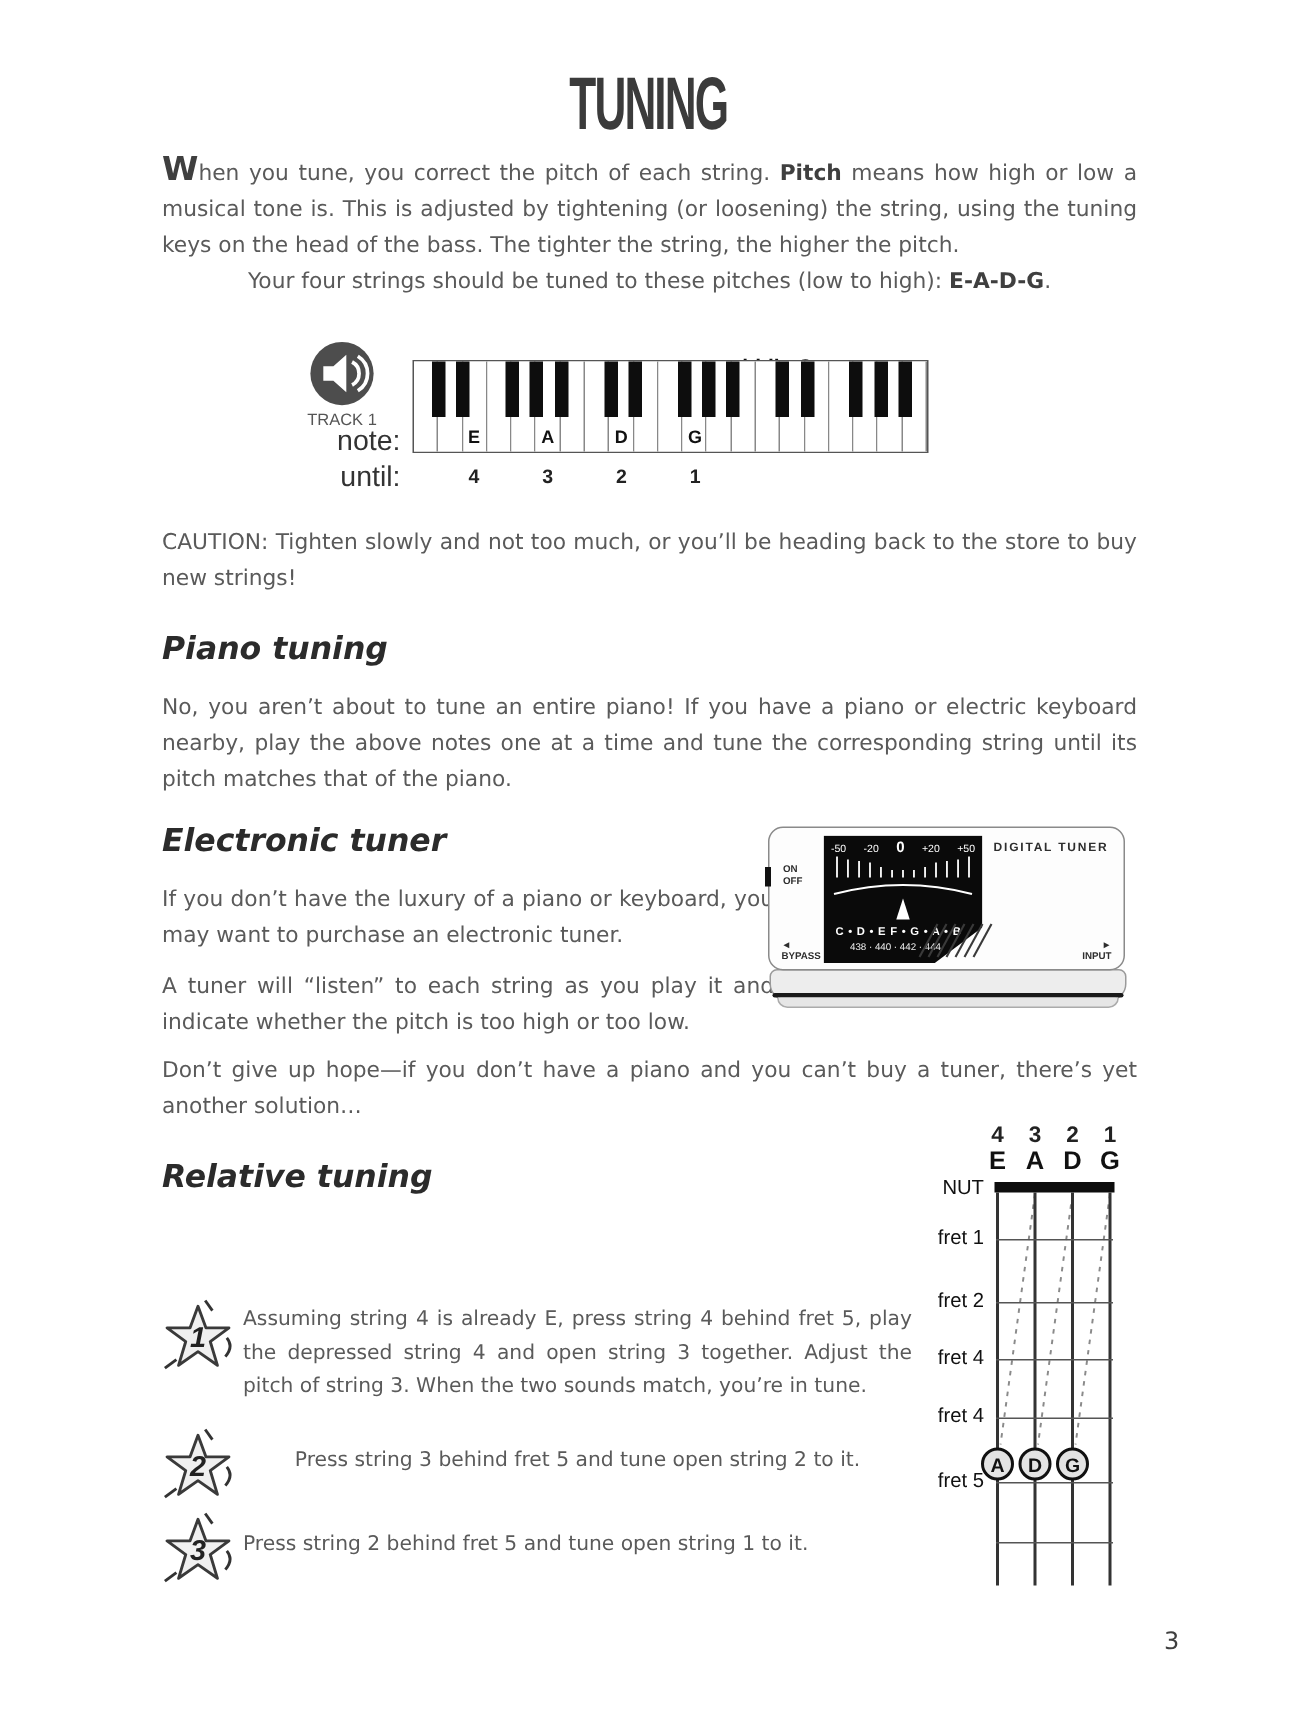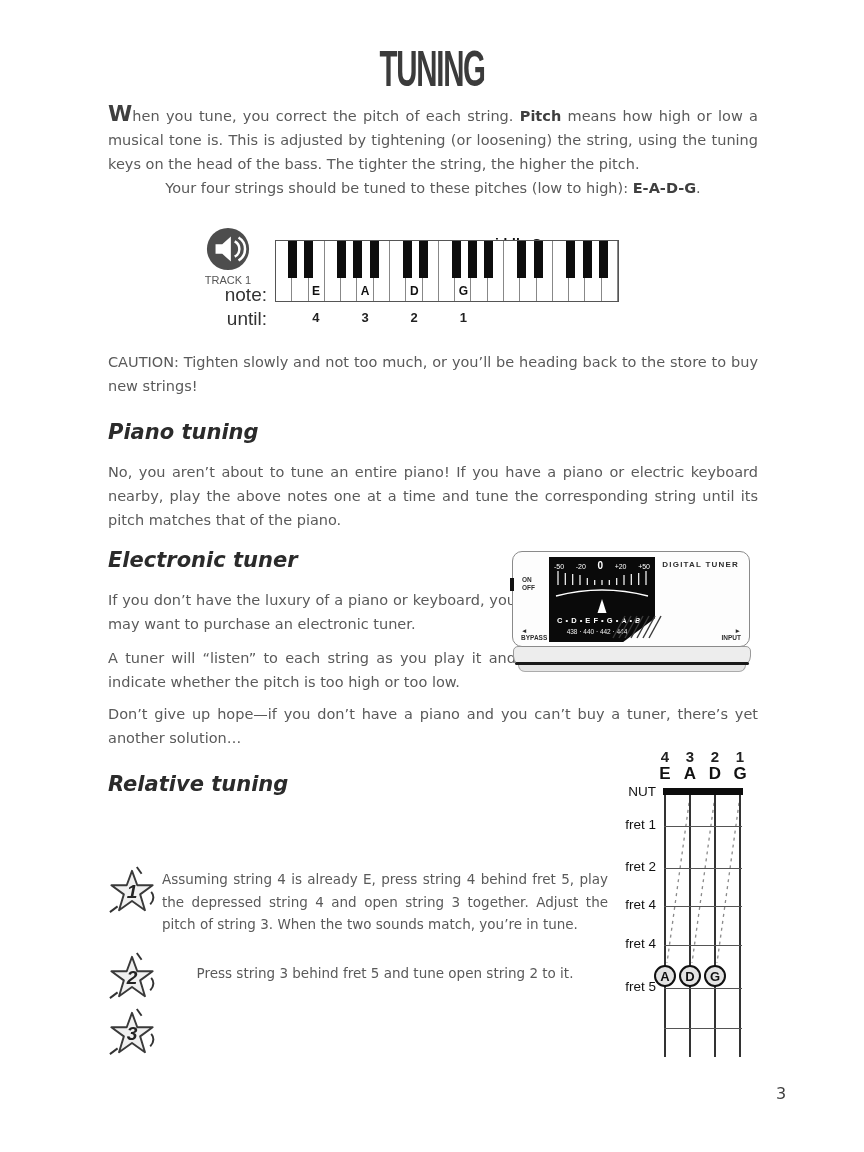--- a/index.html
+++ b/index.html
@@ -292,15 +292,16 @@
   </svg>
   <div class="steptext" style="top:962px;text-align:center;">Press string 3 behind fret 5 and tune open string 2 to it.</div>
 
   <svg class="abs star" style="left:108px;top:1008px;" width="48" height="50" viewBox="0 0 100 104">
     <path d="M60,2 L70,16" stroke="#333" stroke-width="4" fill="none"></path>
     <path d="M4,96 L20,84" stroke="#333" stroke-width="4" fill="none"></path>
     <path d="M90,54 Q100,66 88,80" stroke="#333" stroke-width="4" fill="none"></path>
     <polygon points="50,10 61,40 93,40 67,59 77,92 50,73 23,92 33,59 7,40 39,40" fill="#f0f0f0" stroke="#3a3a3a" stroke-width="4" stroke-linejoin="round"></polygon>
     <text x="50" y="66" text-anchor="middle" font-family="Liberation Sans, sans-serif" font-size="40" font-weight="bold" font-style="italic" fill="#222">3</text>
   </svg>
+  <div class="steptext" style="top:1018px;text-align:left;">Press string 2 behind fret 5 and tune open string 1 to it.</div>
 
   <div class="pagenum">3</div>
 </div>
 
 </body></html>

